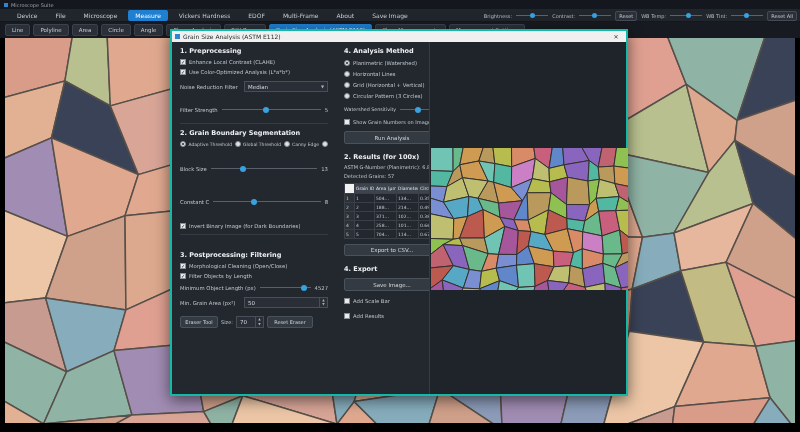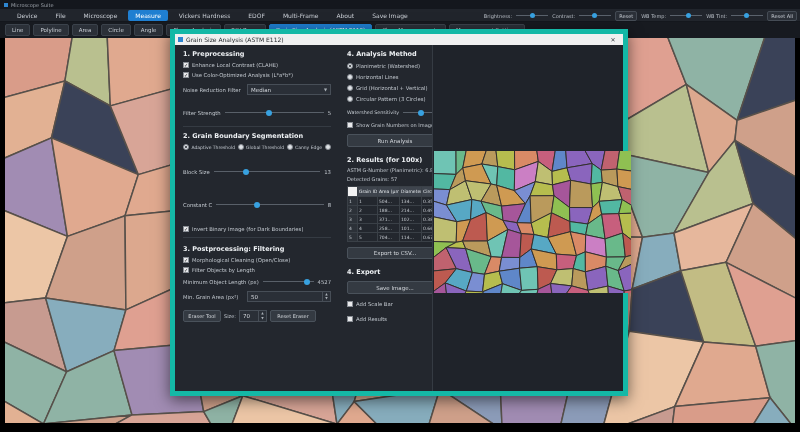--- a/index.html
+++ b/index.html
@@ -21,21 +21,21 @@
 .sm-btn{font-size:5px;color:#c9ced5;background:#2b3038;border:1px solid #454c55;border-radius:2px;padding:1px 3px;white-space:nowrap}
 
 .toolbar{position:absolute;left:0;top:22px;width:800px;height:16px;background:#171a20;display:flex;align-items:center;padding:0 5px;gap:3px;z-index:1}
 .tool-btn{font-size:5.5px;color:#c9ced5;background:#2b3038;border:1px solid #3b424b;border-radius:2px;padding:2px 6px;white-space:nowrap;flex:none}
 .tool-btn.active{background:#1f7fd1;border-color:#1f7fd1;color:#fff}
 
 .canvas{position:absolute;left:5px;top:38px;width:790px;height:385px;z-index:0;background:#caa18e}
 .bottombar{position:absolute;left:0;top:423px;width:800px;height:9px;background:#000;z-index:2}
 .sideframe{position:absolute;top:38px;width:5px;height:385px;background:#000;z-index:2}
 
-.dialog{position:absolute;left:170px;top:29px;width:458px;height:367px;background:#23272e;border:5px solid #14b8a6;box-shadow:0 4px 14px rgba(0,0,0,.55);z-index:5}
+.dialog{position:absolute;left:170px;top:29px;width:458px;height:367px;background:#23272e;border:2px solid #14b8a6;box-shadow:0 4px 14px rgba(0,0,0,.55);z-index:5}
 .dlg-title{position:absolute;left:0;top:0;right:0;height:11px;background:#f0f0f0;display:flex;align-items:center;padding:0 3px;gap:3px}
 .dlg-icon{width:5px;height:5px;background:#2e86d1;flex:none}
 .dlg-title .t{font-size:6px;color:#24272b;flex:1;white-space:nowrap;overflow:hidden}
 .dlg-close{font-size:6px;color:#3a3e44;width:14px;text-align:center}
 .dlg-body{position:absolute;left:0;top:11px;right:0;bottom:0;background:#23272e}
 .col-left{position:absolute;left:8px;top:5px;width:148px}
 .col-right{position:absolute;left:172px;top:5px;width:96px}
 .vdiv{position:absolute;left:257px;top:0;bottom:0;width:1px;background:#353b43}
 .pane{position:absolute;left:258px;top:0;right:0;bottom:0;background:#1f232a}
 .preview{position:absolute;left:1px;top:106px;width:197px;height:142px;background:#888}
@@ -297,21 +297,21 @@
             <div class="tr"></div>
             <div class="hd" style="left:38%"></div>
           </div>
         <span class="sval">8</span>
       </div>
       <div class="cb" style="margin-top:17px">
         <span class="box">✓</span>
         <span class="lbl">Invert Binary Image (for Dark Boundaries)</span>
       </div>
       <div class="hr" style="margin-top:5px"></div>
-      <div class="sec" style="margin-top:7px">3. Postprocessing: Filtering</div>
+      <div class="sec" style="margin-top:16px">3. Postprocessing: Filtering</div>
       <div class="cb">
         <span class="box">✓</span>
         <span class="lbl">Morphological Cleaning (Open/Close)</span>
       </div>
       <div class="cb">
         <span class="box">✓</span>
         <span class="lbl">Filter Objects by Length</span>
       </div>
       <div class="srow" style="margin-top:4px">
         <span class="flabel">Minimum Object Length (px)</span>

